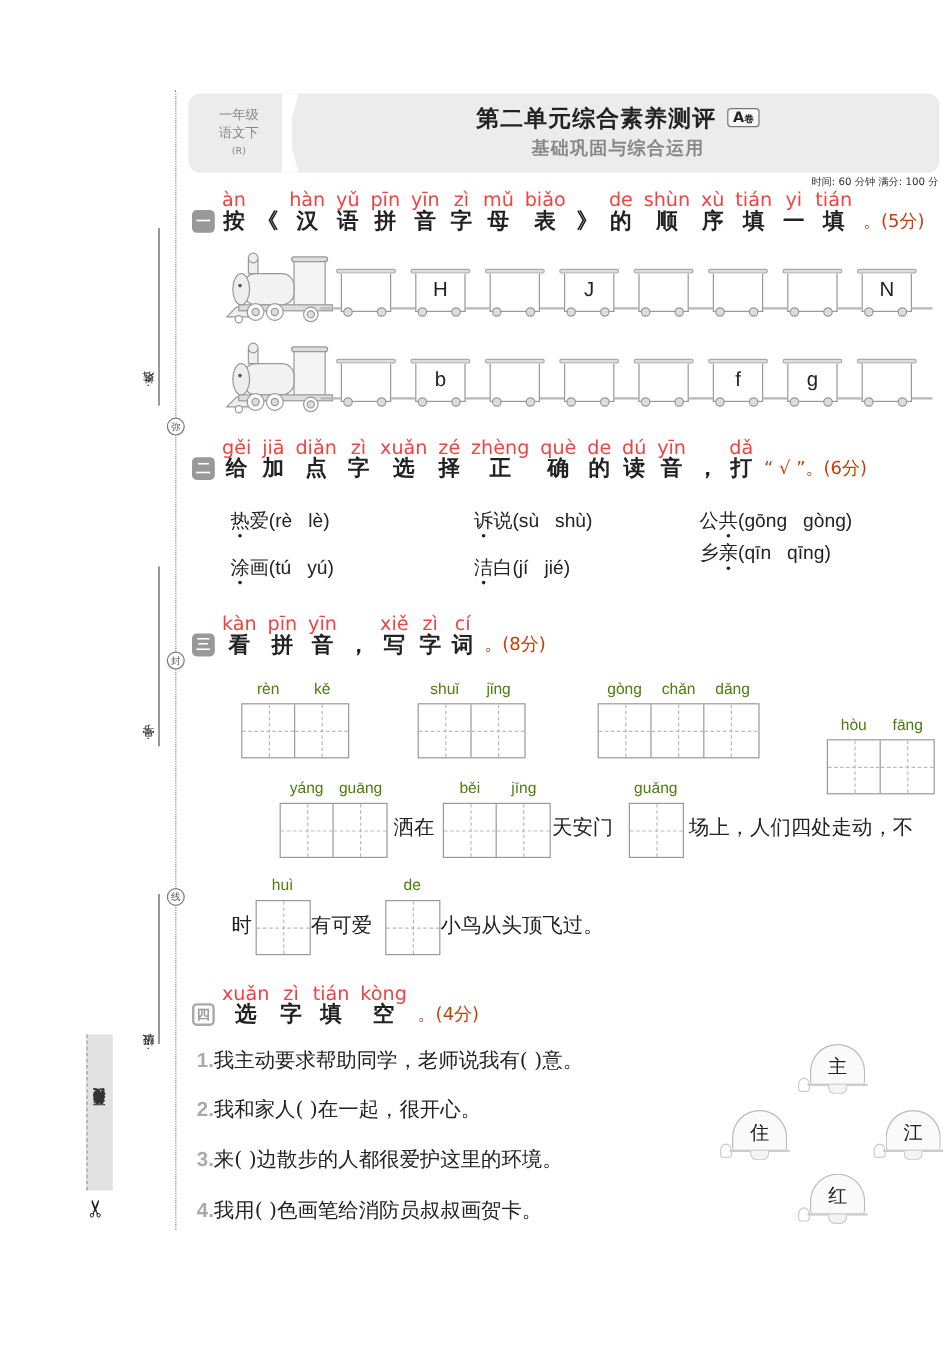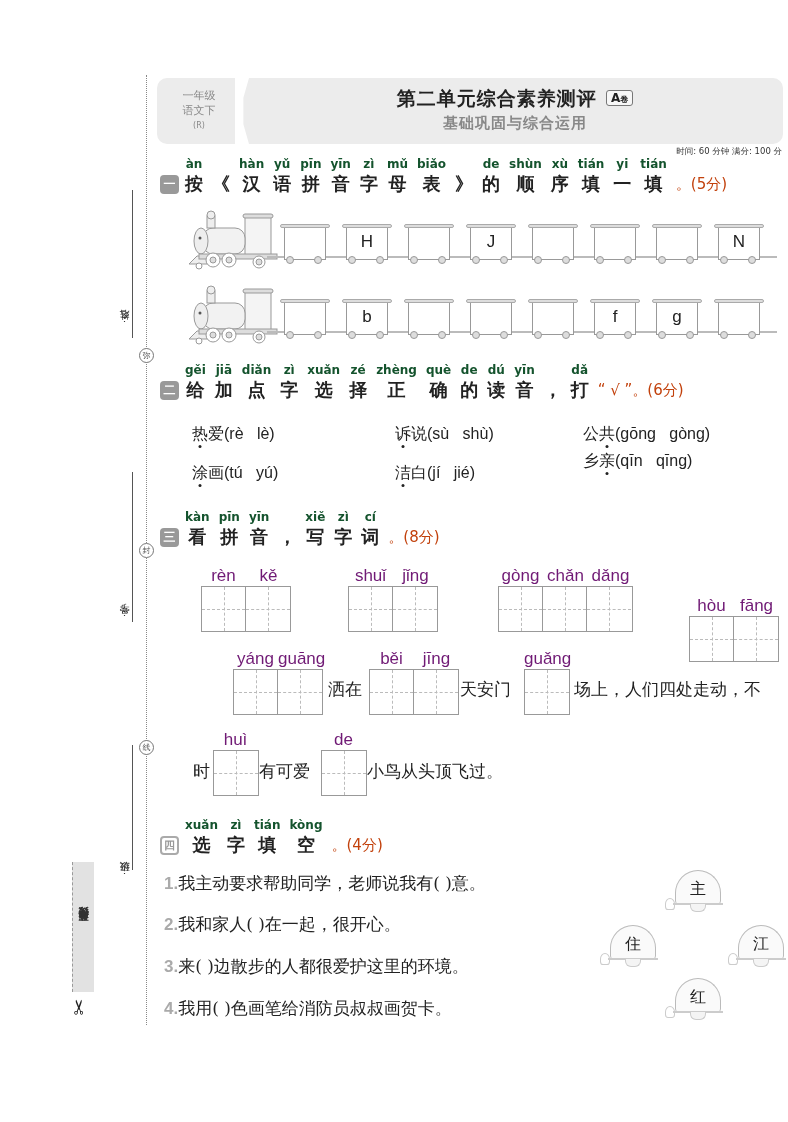--- a/index.html
+++ b/index.html
@@ -32,21 +32,21 @@
     .title-sub { font-size: 15px; font-weight: bold; color: #888; margin-top: 2px; letter-spacing: 1px; }
     .time-info { position: absolute; right: 6px; top: 146px; font-size: 8.5px; color: #333; }
 
     
     .sec { position: absolute; left: 160px; }
     .sec-row { display: flex; align-items: flex-end; }
     .sec-num { width: 19px; height: 19px; background: #999; border-radius: 4px; color: #fff; font-size: 12px; font-weight: bold;
                text-align: center; line-height: 19px; margin-right: 6px; margin-bottom: 2px; flex: none; }
     .sec-num.outline { background: #fff; border: 2px solid #aaa; color: #999; line-height: 15px; font-size: 11px; }
     .py-cell { display: inline-flex; flex-direction: column; align-items: center; margin-right: 9px; }
-    .py-cell .py { font-size: 12px; color: #14532d; height: 15px; white-space: nowrap; font-weight: bold; }
+    .py-cell .py { font-size: 16px; color: #ef4444; height: 15px; white-space: nowrap; }
     .py-cell .hz { font-size: 18px; font-weight: bold; color: #222; }
     .sec-tail { font-size: 15px; color: #c2410c; margin-bottom: 2px; }
 
     
     .train { position: absolute; left: 185px; height: 65px; width: 600px; }
     .loco { position: absolute; left: 0; top: 5px; width: 95px; height: 60px; }
     .track { position: absolute; left: 82px; top: 51px; width: 510px; height: 2px; background: #bbb; }
     .car { position: absolute; top: 19px; width: 46px; height: 38px; }
     .car-roof { position: absolute; left: -2px; top: 0; width: 50px; height: 4px; background: #ddd; border: 1px solid #aaa; border-radius: 2px; }
     .car-body { position: absolute; left: 2px; top: 4px; width: 42px; height: 32px; border: 1.5px solid #999; border-top: none; background: #fff;
@@ -54,21 +54,21 @@
     .wheel { position: absolute; top: 32px; width: 8px; height: 8px; border-radius: 50%; background: #ddd; border: 1px solid #999; }
 
     
     .choice { position: absolute; font-size: 16px; color: #222; font-family: "DejaVu Serif", serif; }
     .choice .py { font-family: "Liberation Sans", sans-serif; font-size: 16px; }
     .dotted { position: relative; }
     .dotted::after { content: ""; position: absolute; left: 50%; bottom: -5px; width: 3px; height: 3px; background: #222; border-radius: 50%; transform: translateX(-50%); }
 
     
     .grp { position: absolute; display: flex; flex-direction: column; }
-    .grp-py { display: flex; font-size: 17px; color: #701a75; font-family: "Liberation Sans", sans-serif; height: 20px; }
+    .grp-py { display: flex; font-size: 13px; color: #4d7c0f; font-family: "Liberation Sans", sans-serif; height: 20px; }
     .grp-py span { width: 45px; text-align: center; white-space: nowrap; }
     .grid-row { display: flex; border: 1.5px solid #999; }
     .cell { width: 44px; height: 44px; position: relative; border-right: 1.5px solid #999; }
     .cell:last-child { border-right: none; }
     .cell::before { content: ""; position: absolute; left: 50%; top: 0; height: 100%; border-left: 1px dashed #bbb; }
     .cell::after { content: ""; position: absolute; top: 50%; left: 0; width: 100%; border-top: 1px dashed #bbb; }
     .sentence-txt { position: absolute; font-size: 17px; color: #222; font-family: "DejaVu Serif", serif; white-space: nowrap; }
 
     
     .q { position: absolute; left: 164px; font-size: 17px; color: #222; font-family: "DejaVu Serif", serif; white-space: nowrap; }

